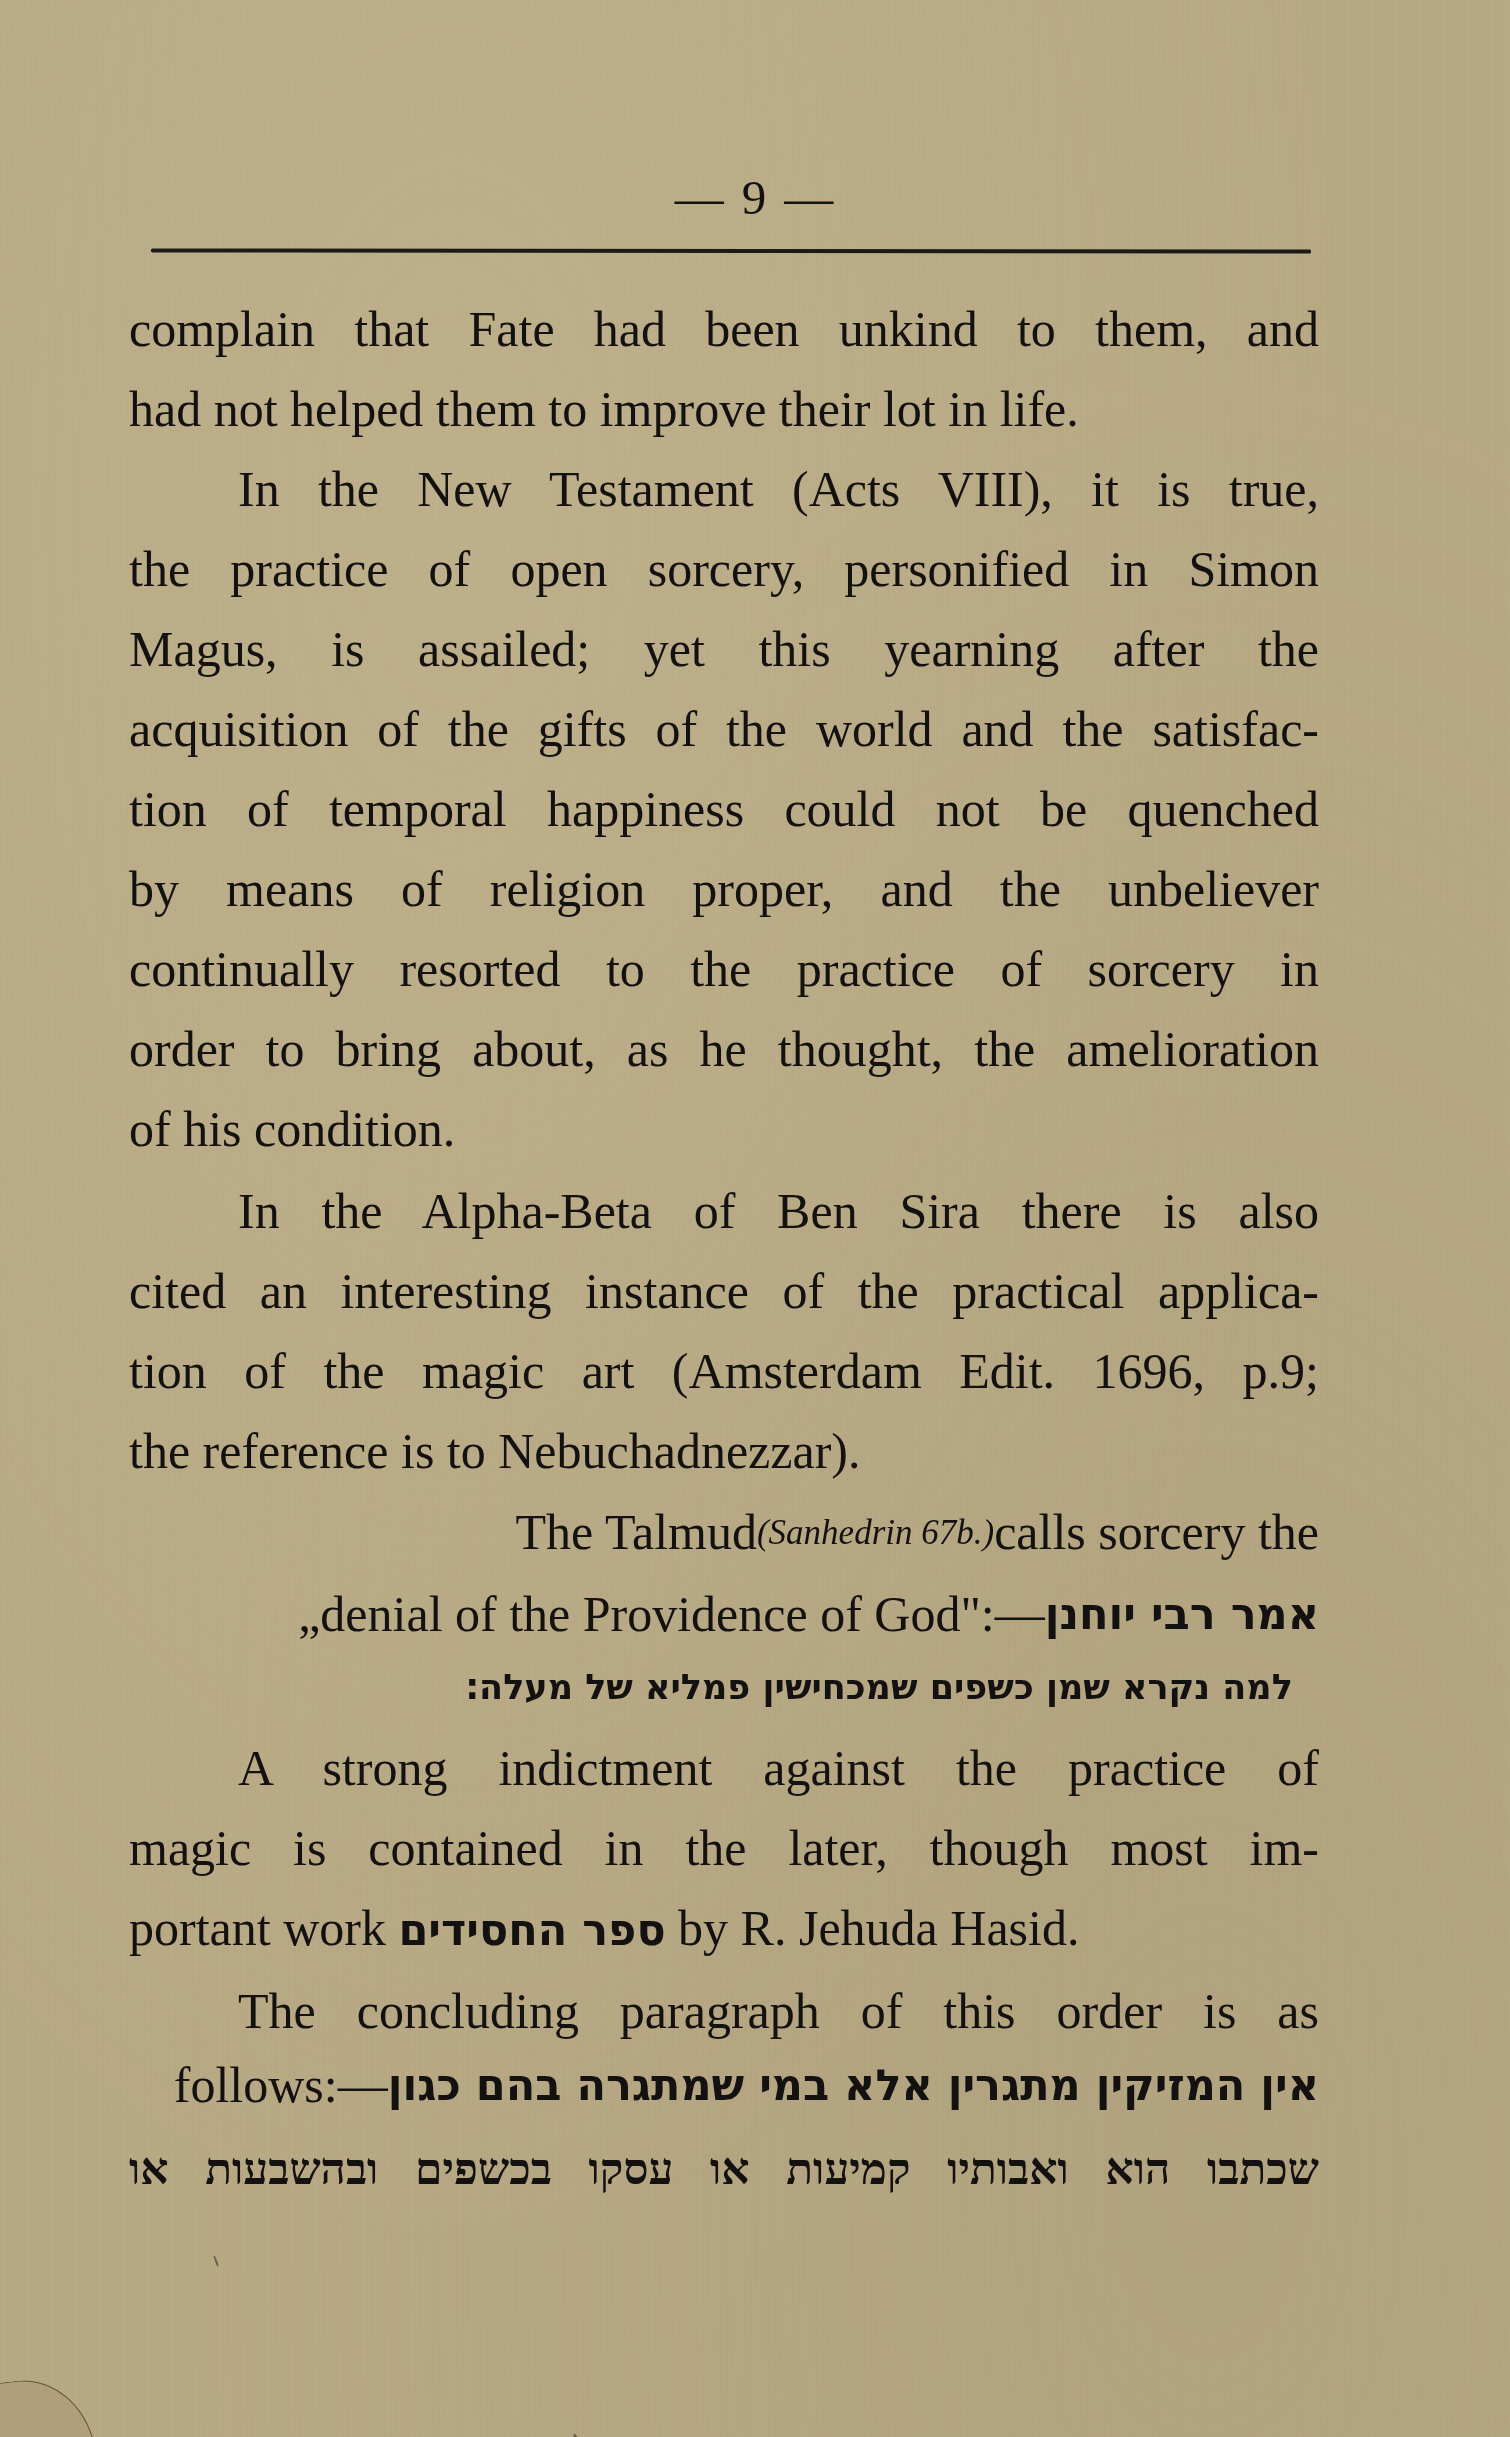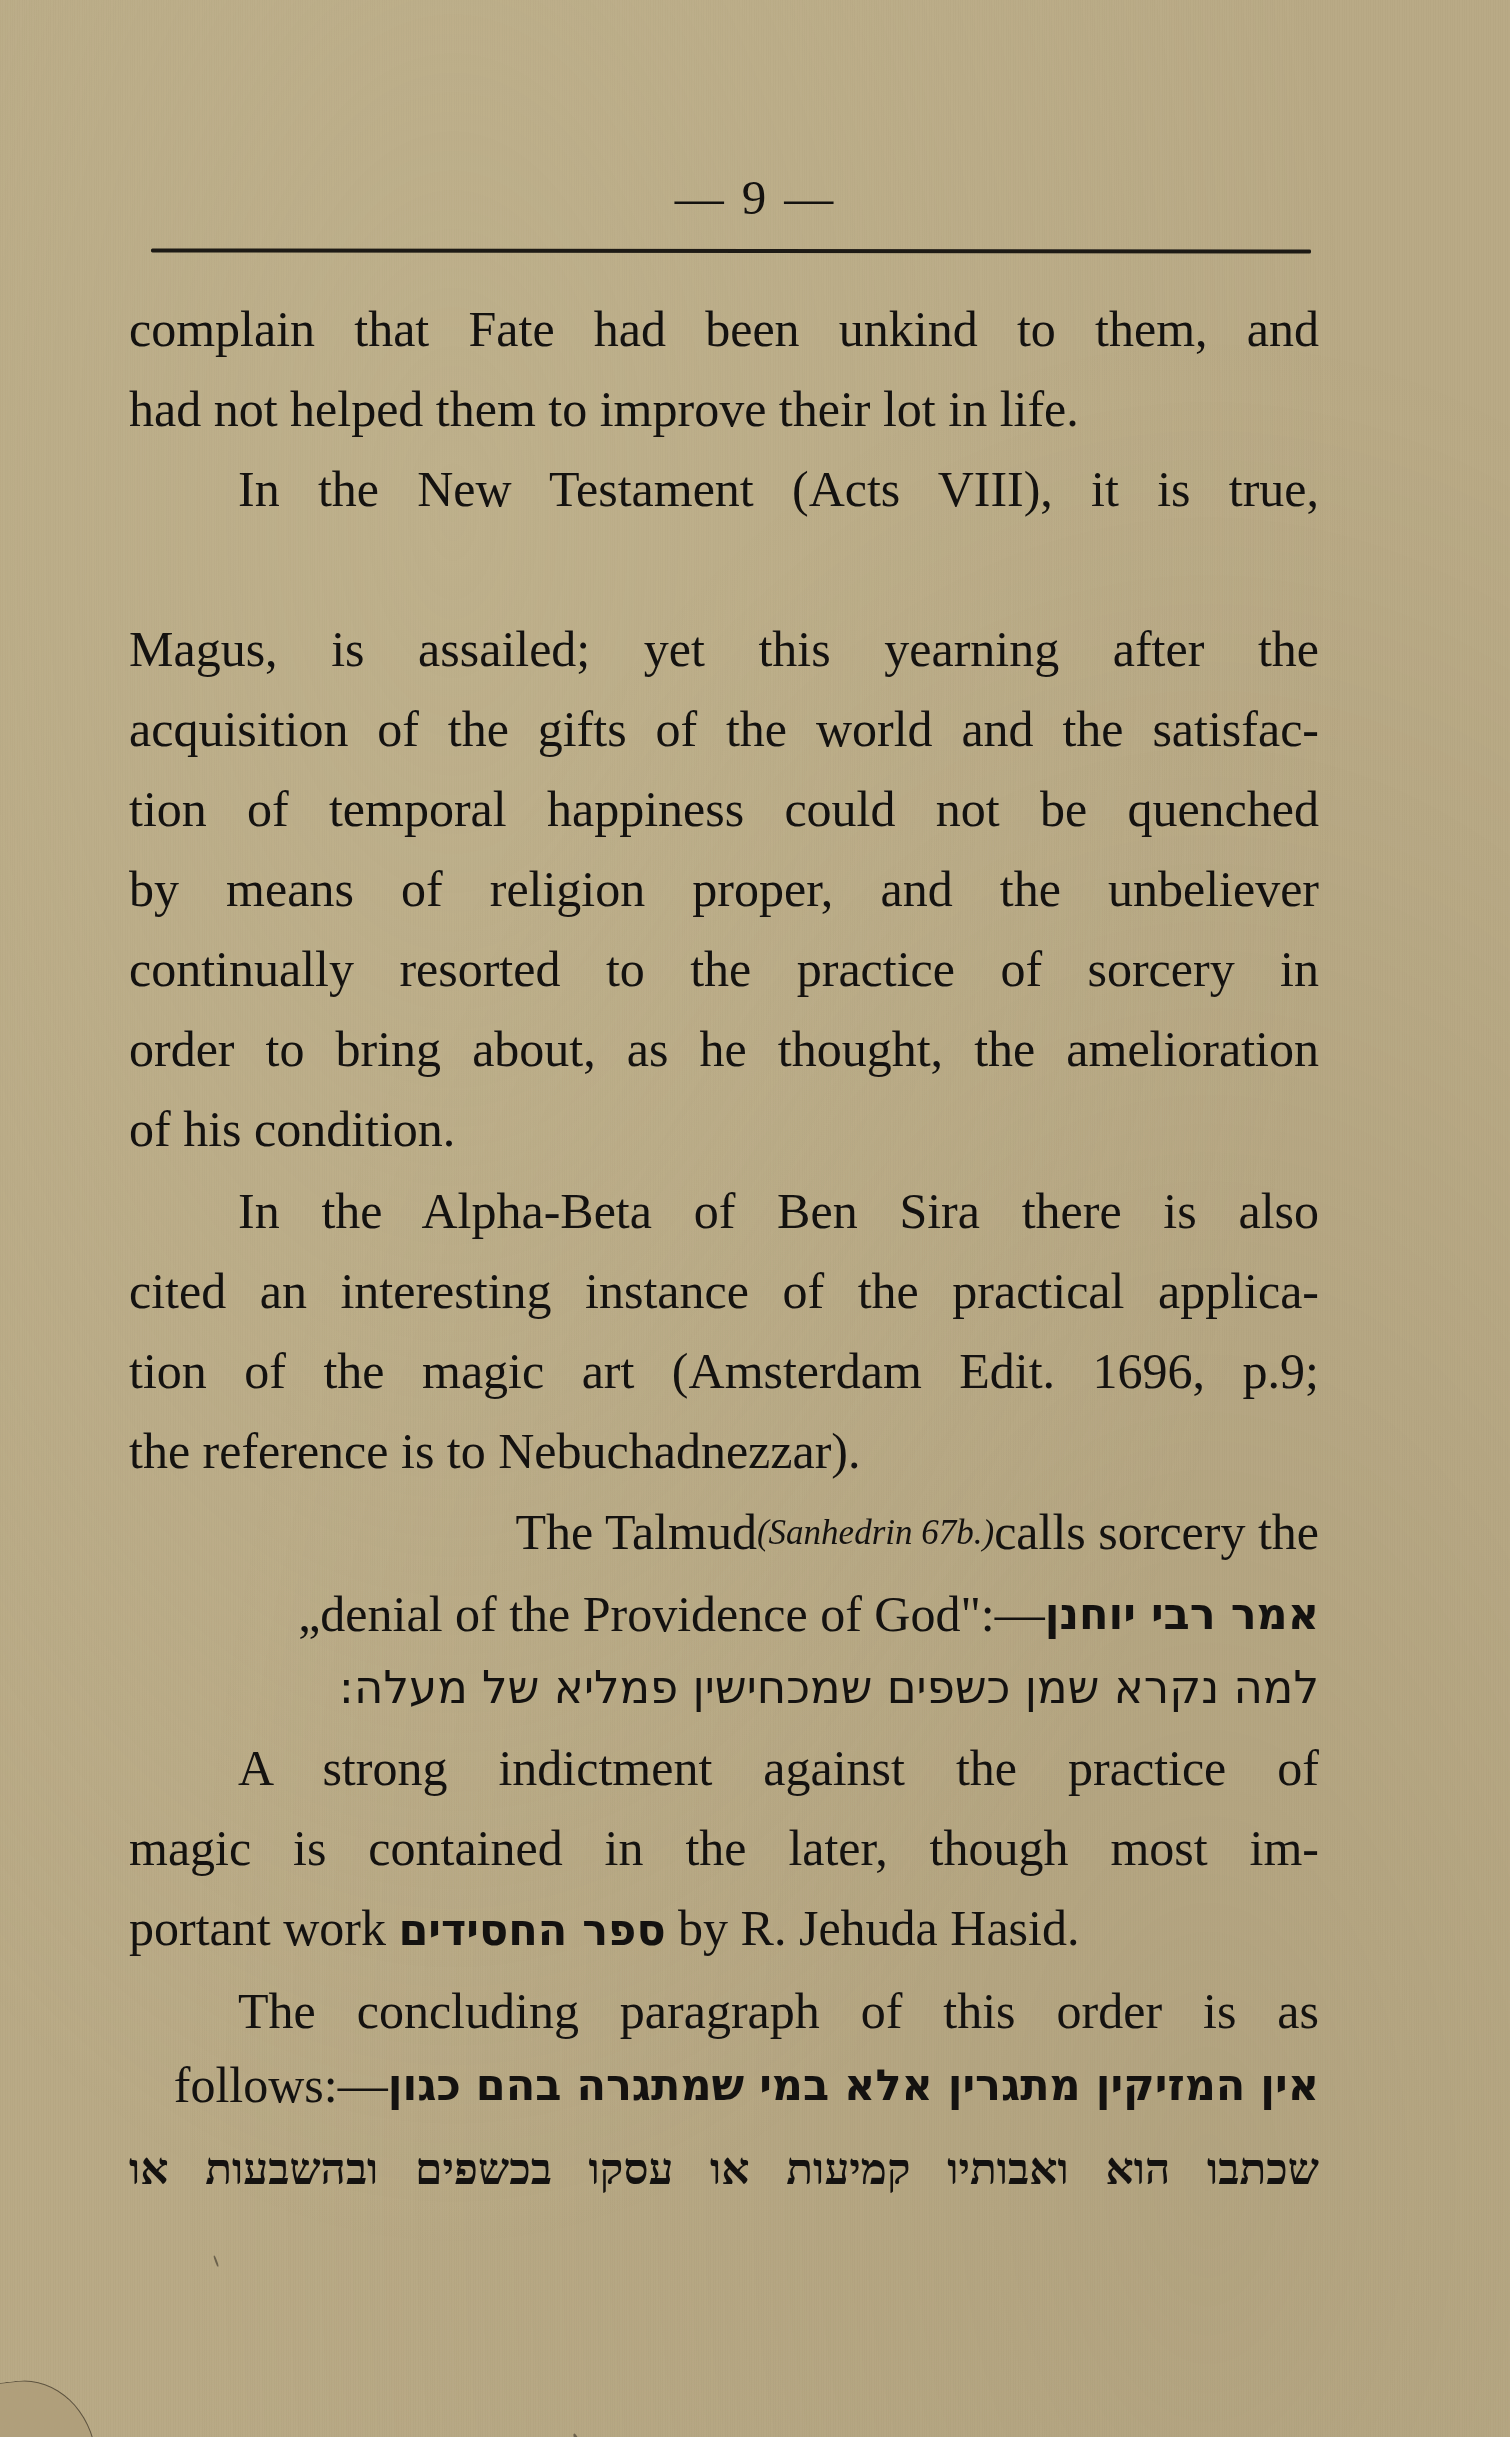--- a/index.html
+++ b/index.html
@@ -23,21 +23,21 @@
     background: #1d1a15; border-radius: 1.5px; transform: rotate(0.06deg);
   }
   .line {
     position: absolute; left: 129px; width: 1190px;
     font-size: 50px; line-height: 59px; height: 59px;
     white-space: nowrap; text-align: justify; text-align-last: justify;
   }
   .line.last { text-align-last: left; }
   .line.indent { left: 238px; width: 1081px; }
   .line.hebrew-full { direction: rtl; text-align-last: justify; font-family: Liberation Serif, serif; font-weight: bold; font-size: 44px; }
-  .line.hebrew-right { direction: rtl; text-align: left; text-align-last: auto; font-family: "DejaVu Sans", sans-serif; font-weight: normal; font-size: 45px; }
+  .line.hebrew-right { direction: rtl; text-align: center; text-align-last: auto; font-family: "DejaVu Sans", sans-serif; font-weight: bold; font-size: 35px; }
   .heb { font-family: "DejaVu Sans", sans-serif; font-weight: bold; font-size: 43px; direction: rtl; unicode-bidi: isolate; }
   .ital { font-style: italic; font-size: 35px; }
   .split { display: flex; justify-content: flex-end; text-align-last: auto; }
   .split > span { display: inline-block; }
   .tear {
     position: absolute; left: -19.5px; top: 2379px; width: 117px; height: 205px;
     border-right: 1.5px solid #5e5440; border-top: 1.5px solid #5e5440;
     border-top-right-radius: 60% 40%;
     background: #b09f7b; transform: rotate(-6deg);
   }
@@ -48,20 +48,21 @@
 
 <div class="page">
 
   <div class="folio">— 9 —</div>
   <div class="rule"></div>
 
   <div class="line" style="top:300px">complain that Fate had been unkind to them, and</div>
   <div class="line last" style="top:380px">had not helped them to improve their lot in life.</div>
 
   <div class="line indent" style="top:460px">In the New Testament (Acts VIII), it is true,</div>
+  <div class="line" style="top:540px">the practice of open sorcery, personified in Simon</div>
   <div class="line" style="top:620px">Magus, is assailed; yet this yearning after the</div>
   <div class="line" style="top:700px">acquisition of the gifts of the world and the satisfac-</div>
   <div class="line" style="top:780px">tion of temporal happiness could not be quenched</div>
   <div class="line" style="top:860px">by means of religion proper, and the unbeliever</div>
   <div class="line" style="top:940px">continually resorted to the practice of sorcery in</div>
   <div class="line" style="top:1020px">order to bring about, as he thought, the amelioration</div>
   <div class="line last" style="top:1100px">of his condition.</div>
 
   <div class="line indent" style="top:1182px">In the Alpha-Beta of Ben Sira there is also</div>
   <div class="line" style="top:1262px">cited an interesting instance of the practical applica-</div>

